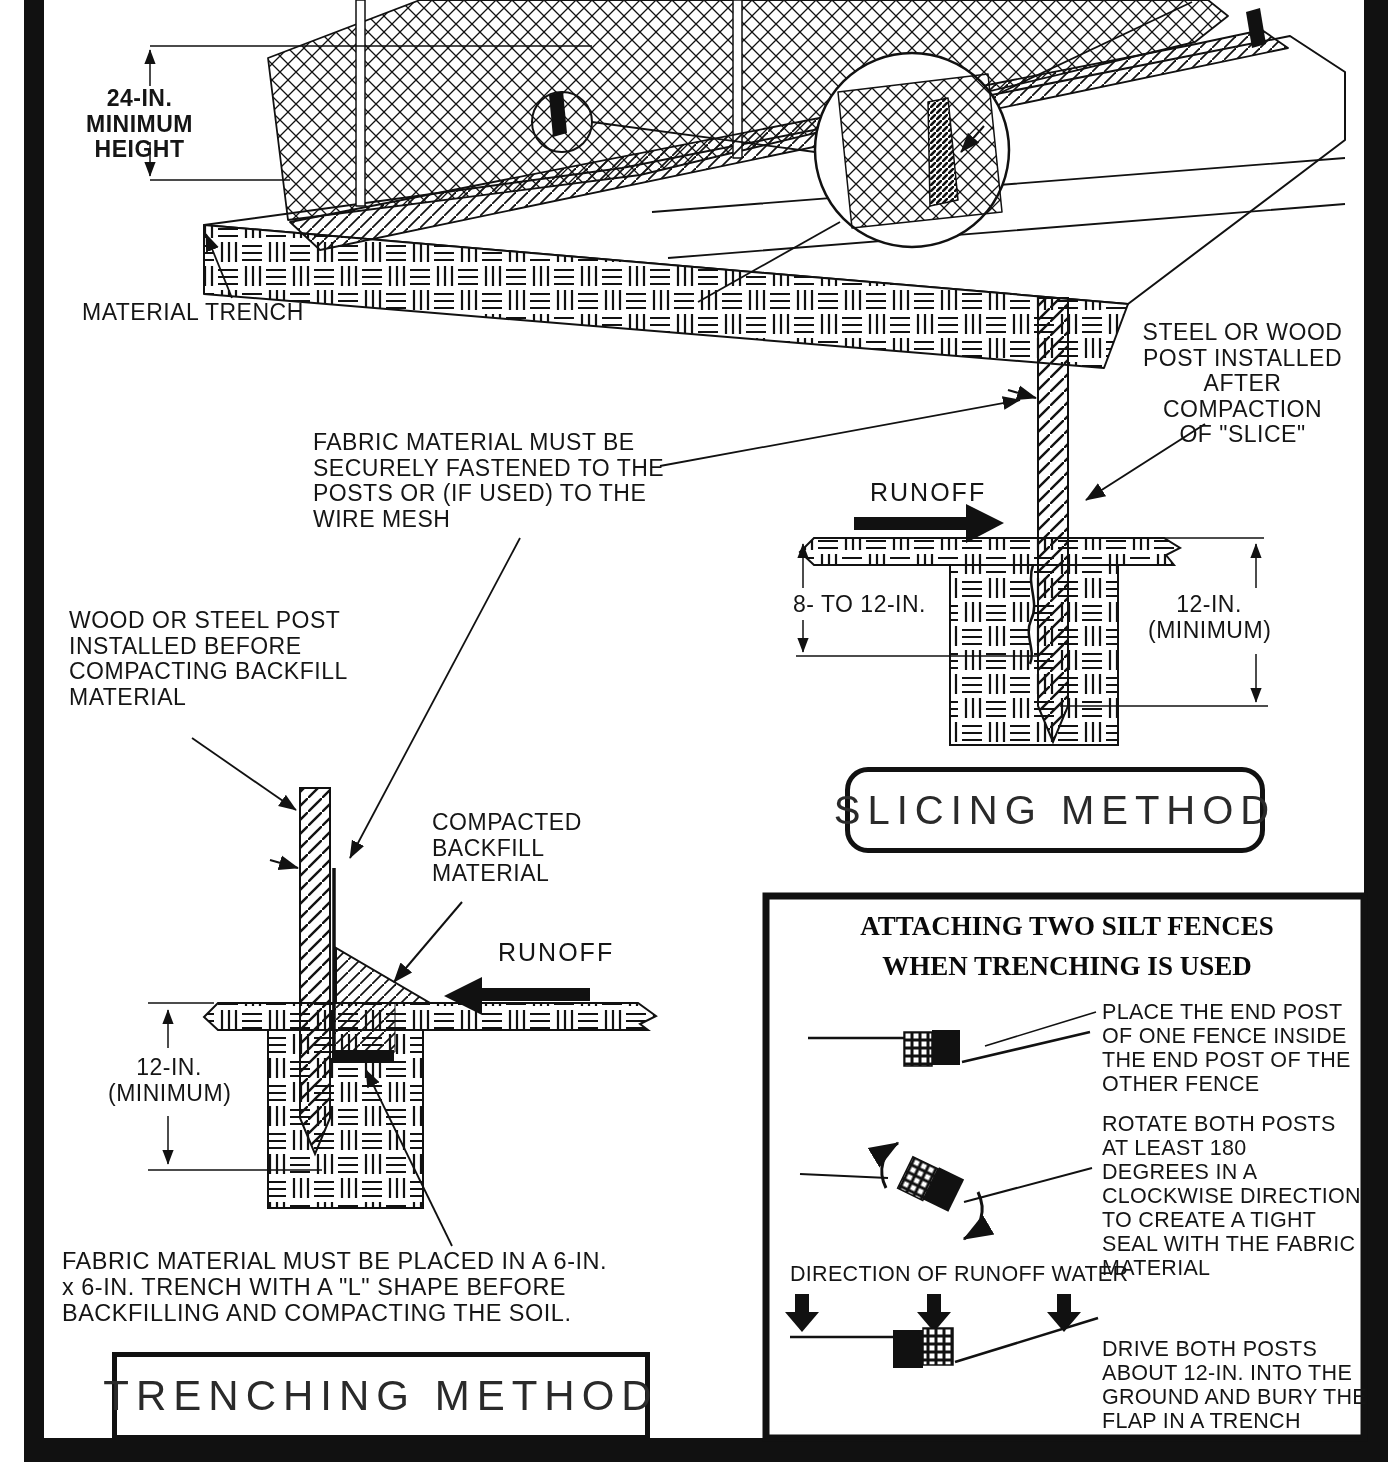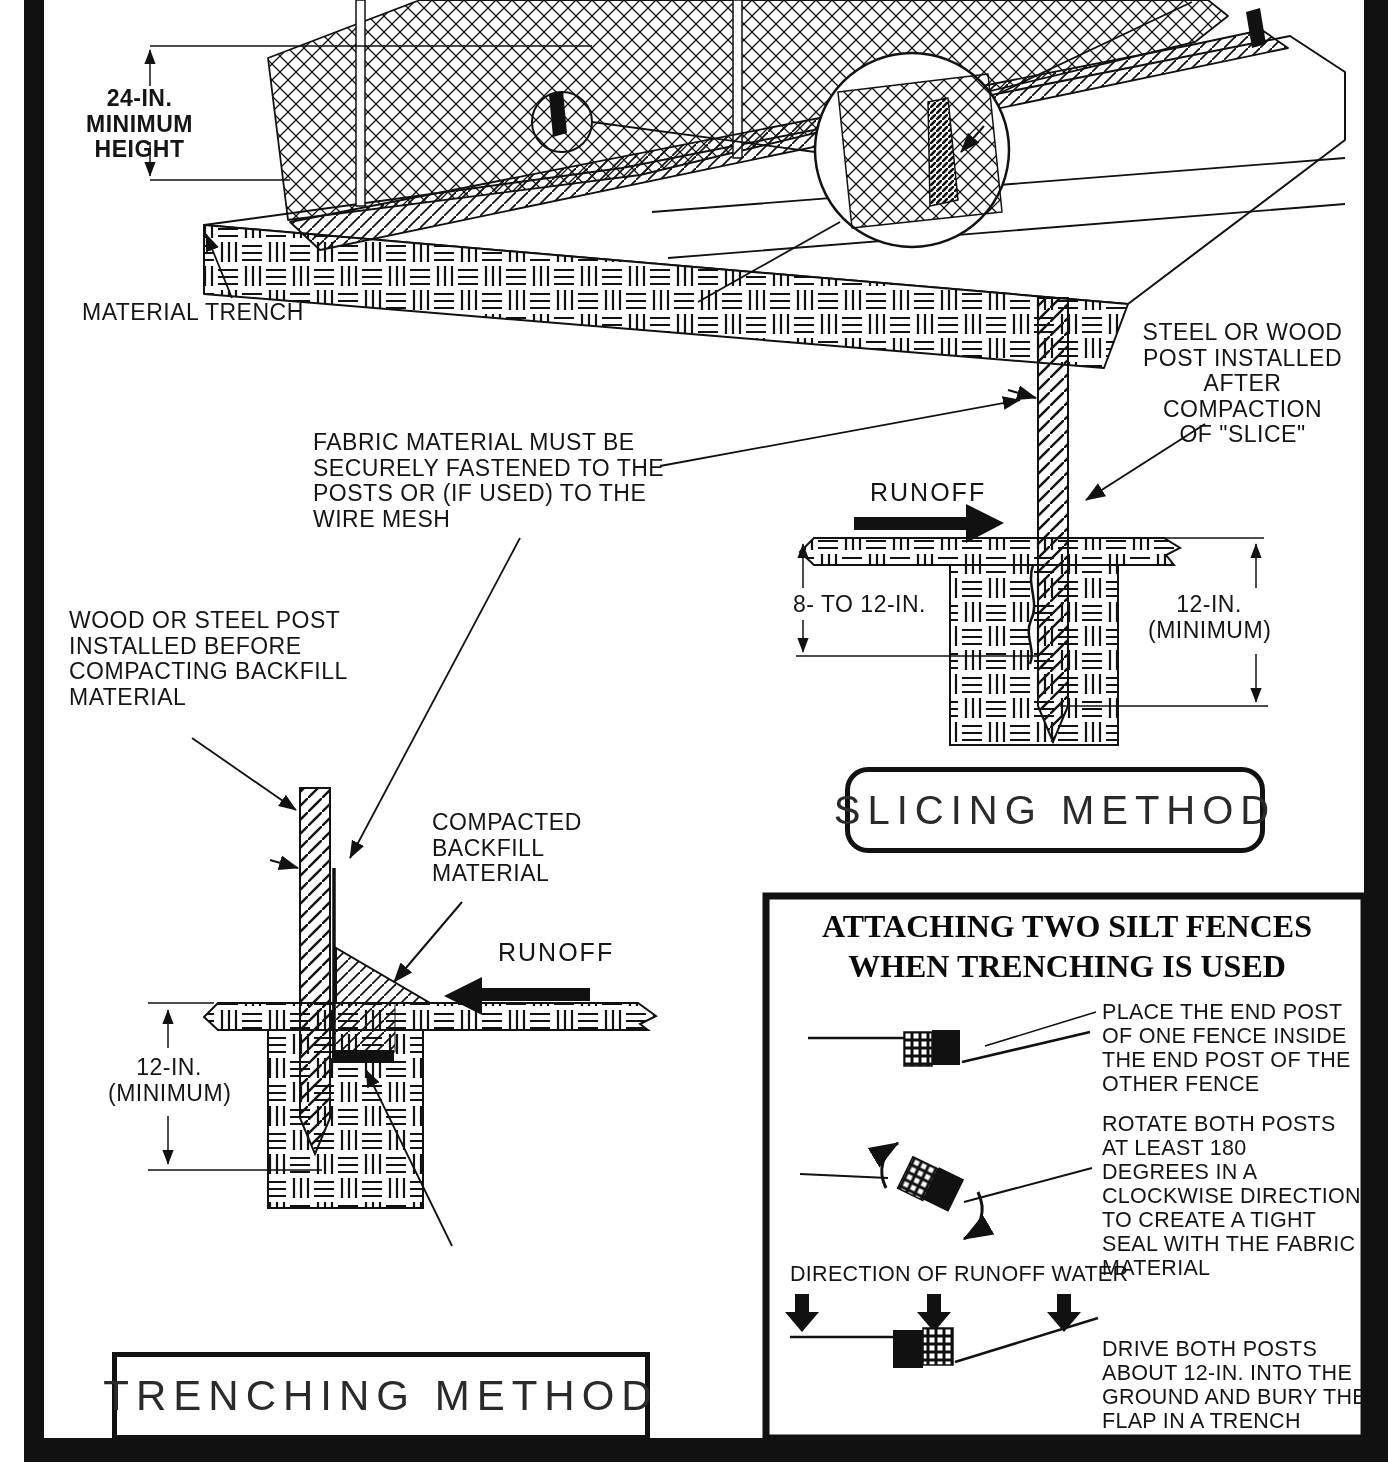--- a/index.html
+++ b/index.html
@@ -7,21 +7,21 @@
          font-family:"Liberation Sans",sans-serif;color:#111;}
   svg{position:absolute;left:0;top:0;}
   .lbl{position:absolute;font:23px/25.5px "Liberation Sans",sans-serif;color:#151515;
        white-space:pre-line;letter-spacing:0.5px;}
   .ctr{text-align:center;}
   .big{font-size:25px;letter-spacing:2px;}
   .method-box{position:absolute;display:flex;align-items:center;justify-content:center;
        border:5px solid #111;background:#fff;color:#2a2a2a;white-space:nowrap;
        font-family:"Liberation Sans",sans-serif;font-weight:400;}
   .panel-title{position:absolute;font-family:"Liberation Serif",serif;font-weight:700;
-       font-size:32px;line-height:40px;text-align:center;white-space:pre-line;color:#0a0a0a;}
+       font-size:27px;line-height:40px;text-align:center;white-space:pre-line;color:#0a0a0a;}
   .step{font-size:21.5px;line-height:24px;letter-spacing:0.3px;}
   .copy-row{position:absolute;display:flex;align-items:baseline;gap:9px;}
   .copy-year{font:19px "Liberation Sans",sans-serif;color:#111;}
   .copy-brand{font:italic 700 20px "Liberation Sans",sans-serif;color:#111;
        border-bottom:5px solid #111;padding-bottom:2px;}
 </style>
 </head>
 <body>
 
 <div id="sheet">
@@ -199,20 +199,23 @@
 <div class="lbl" style="left:55px;top:608px;margin-left:14px;">WOOD OR STEEL POST
 INSTALLED BEFORE
 COMPACTING BACKFILL
 MATERIAL</div>
 <div class="lbl" style="left:432px;top:810px;">COMPACTED
 BACKFILL
 MATERIAL</div>
 <div class="lbl big" style="left:498px;top:940px;">RUNOFF</div>
 <div class="lbl ctr" style="left:108px;top:1055px;width:122px;">12-IN.
 (MINIMUM)</div>
+<div class="lbl" style="left:62px;top:1248px;font-size:23.5px;line-height:26px;">FABRIC MATERIAL MUST BE PLACED IN A 6-IN.
+x 6-IN. TRENCH WITH A "L" SHAPE BEFORE
+BACKFILLING AND COMPACTING THE SOIL.</div>
 <div class="method-box" style="left:112px;top:1352px;width:528px;height:78px;font-size:42px;letter-spacing:7px;">TRENCHING METHOD</div>
 
 <div class="panel-title" style="left:778px;top:906px;width:578px;">ATTACHING TWO SILT FENCES
 WHEN TRENCHING IS USED</div>
 <div class="lbl step" style="left:1102px;top:1000px;">PLACE THE END POST
 OF ONE FENCE INSIDE
 THE END POST OF THE
 OTHER FENCE</div>
 <div class="lbl step" style="left:1102px;top:1112px;">ROTATE BOTH POSTS
 AT LEAST 180

